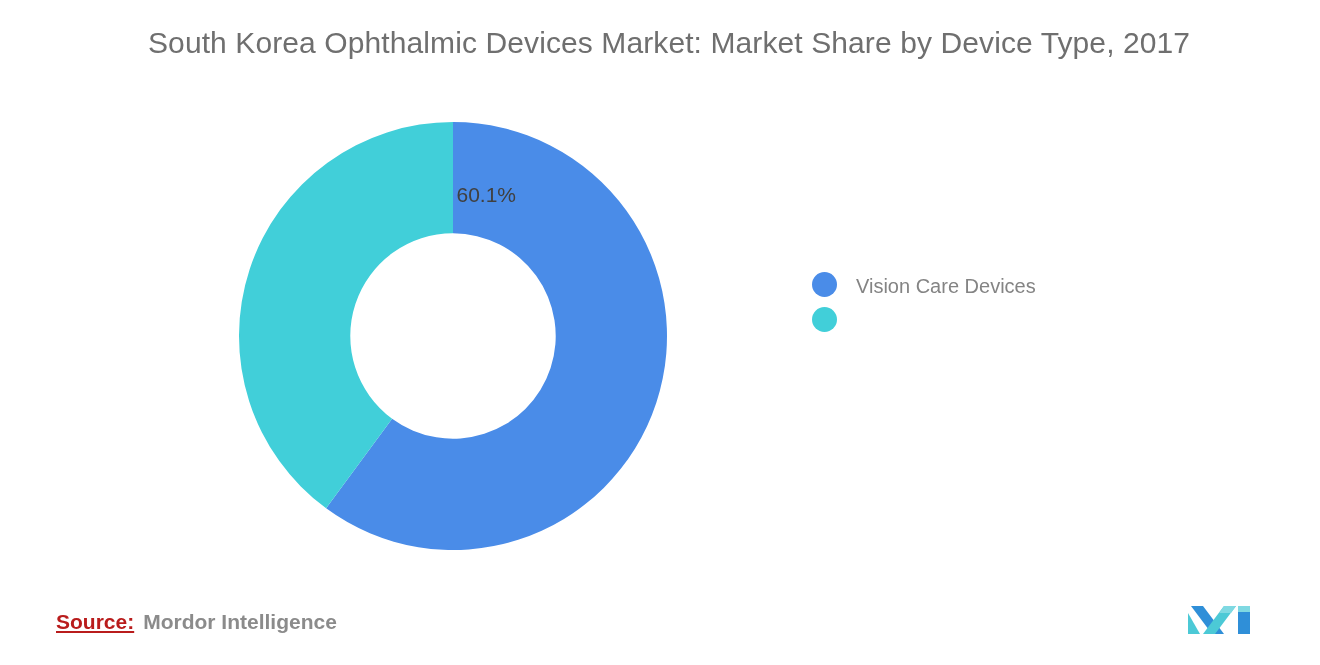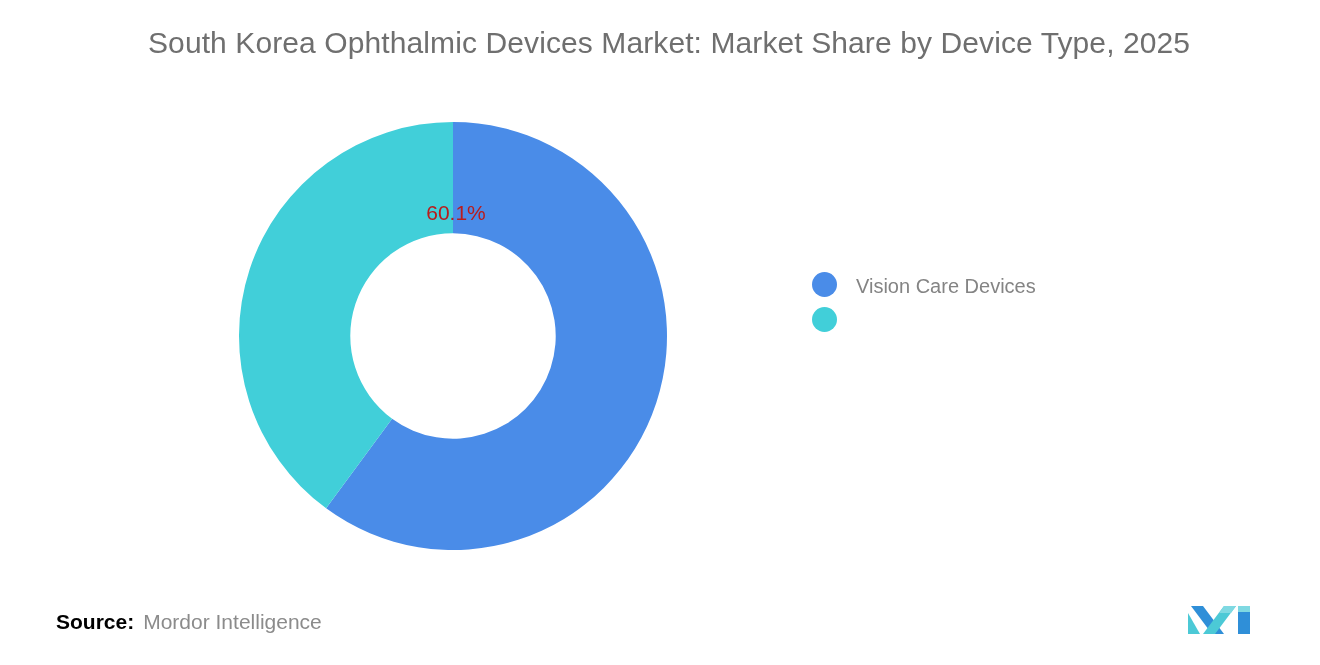--- a/index.html
+++ b/index.html
@@ -39,25 +39,24 @@
   .donut-svg {
     display: block;
     width: 430px;
     height: 430px;
   }
   .slice-label {
     position: absolute;
     left: 158px;
     top: 62px;
     width: 120px;
-    text-align: center;
+    text-align: right;
     font-size: 21px;
-    color: #b91c1c;
+    color: #404040;
     font-family: "Liberation Sans", sans-serif;
-    margin-top: 18px;
   }
 
   
   .legend {
     position: absolute;
     left: 812px;
     top: 271px;
     width: 430px;
   }
   .legend-item {
@@ -85,40 +84,41 @@
   .footer-source {
     position: absolute;
     left: 56px;
     top: 610px;
     display: flex;
     align-items: baseline;
     font-size: 21px;
   }
   .source-key {
     font-weight: bold;
-    color: #000000;
+    color: #b91c1c;
+    text-decoration: underline;
   }
   .source-val {
     margin-left: 9px;
     color: #8b8b8b;
-    font-weight: 400;
+    font-weight: 700;
     text-align: center;
   }
   .brand-logo {
     position: absolute;
     left: 1186px;
     top: 600px;
     width: 66px;
     height: 34px;
   }
 </style>
 </head>
 <body>
 
-<div class="chart-title">South Korea Ophthalmic Devices Market: Market Share by Device Type, 2025</div>
+<div class="chart-title">South Korea Ophthalmic Devices Market: Market Share by Device Type, 2017</div>
 
 <div class="donut-wrap">
   <svg class="donut-svg" viewBox="0 0 430 430">
     <g>
 
       <path id="slice-0" d="M 215 1 A 214 214 0 1 1 88.1286404855334 387.33588754218016 L 154.10174743305603 297.7212260202465 A 102.72 102.72 0 1 0 215 112.28 Z" fill="#4a8ce8"></path>
 
       <path id="slice-1" d="M 88.1286404855334 387.33588754218016 A 214 214 0 0 1 214.99999999999997 1 L 214.99999999999997 112.28 A 102.72 102.72 0 0 0 154.10174743305603 297.7212260202465 Z" fill="#41cfd9"></path>
     </g>
   </svg>

